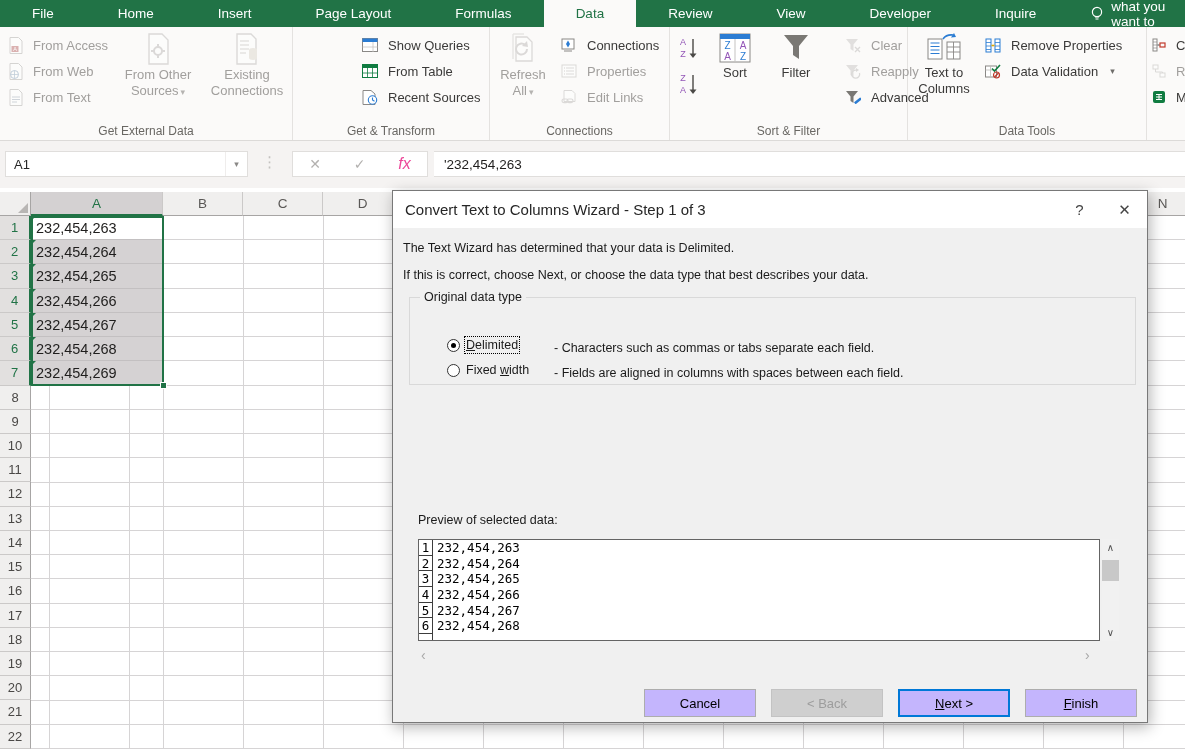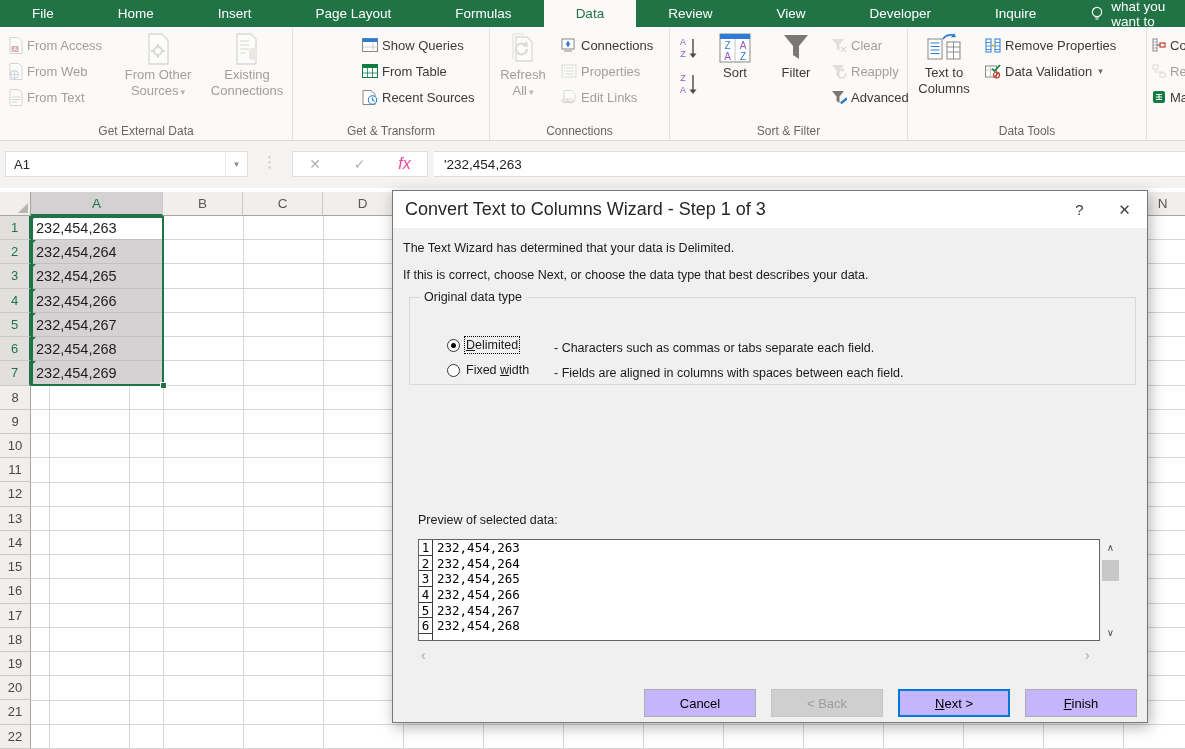--- a/index.html
+++ b/index.html
@@ -13,21 +13,21 @@
   .tabbar{ position:absolute; top:0; left:0; right:0; height:27px; background:#217346;
            display:flex; align-items:stretch; color:#fff; font-size:13.5px; }
   .tab{ padding:0 32px; display:flex; align-items:center; cursor:default; white-space:nowrap; }
   .tab.active{ background:#fbfaf9; color:#217346; }
   .tellme{ display:flex; align-items:center; gap:7px; margin-left:22px; }
   
   .ribbon{ position:absolute; top:27px; left:0; right:0; height:114px; background:#fbfaf9;
            border-bottom:1px solid #dcdad8; display:flex; font-size:13px; color:#3b3a39; }
   .rgroup{ position:relative; height:100%; border-right:1px solid #e4e2e0; flex:none; }
   .glabel{ position:absolute; bottom:2px; left:0; right:0; text-align:center; font-size:12px; color:#696763; white-space:nowrap; }
-  .sbtn{ display:flex; align-items:center; gap:4px; height:26px; padding:0 3px; white-space:nowrap; }
+  .sbtn{ display:flex; align-items:center; gap:10px; height:26px; padding:0 3px; white-space:nowrap; }
   .sbtn .ic{ flex:none; display:inline-flex; }
   .lbtn{ position:absolute; text-align:center; line-height:16px; }
   .lbtn .ic{ display:block; margin:0 auto 2px auto; }
   .dis{ color:#a19f9d; }
   .dim svg{ opacity:.45; }
   .caret{ font-size:9px; color:#6e6c6a; margin-left:2px; }
   .dis .caret{ color:#b5b3b1; }
   
   .fbar{ position:absolute; top:141px; left:0; right:0; height:47px; background:#f5f3f2; }
   .namebox{ position:absolute; left:5px; top:10px; width:243px; height:26px; background:#fff;
@@ -71,21 +71,21 @@
   .selbox{ position:absolute; left:0; top:0; width:133px; height:170px;
            border:2px solid #217346; pointer-events:none; }
   .fillhandle{ position:absolute; left:129px; top:166px; width:7px; height:7px;
                background:#217346; border:1px solid #fff; }
   
   .dialog{ position:absolute; left:392px; top:190px; width:756px; height:533px;
            background:#f0f0f0; border:1px solid #787878; box-shadow:2px 4px 14px rgba(0,0,0,.3);
            font-size:12.5px; color:#1a1a1a; z-index:50; }
   .dtitle{ position:absolute; top:0; left:0; right:0; height:37px; background:#fff;
            display:flex; align-items:center; }
-  .dtitle .ttext{ padding-left:12px; font-size:18px; color:#262626; flex:1; }
+  .dtitle .ttext{ padding-left:12px; font-size:15px; color:#262626; flex:1; }
   .dctl{ width:45px; height:100%; display:flex; align-items:center; justify-content:center;
          font-size:15px; color:#444; }
   .dline{ position:absolute; left:10px; white-space:nowrap; }
   .gbox{ position:absolute; left:16px; top:106px; width:727px; height:88px;
          border:1px solid #d9d9d9; }
   .gboxlabel{ position:absolute; left:10px; top:-8px; background:#f0f0f0; padding:0 4px; }
   .radiorow{ position:absolute; display:flex; align-items:center; }
   .radio{ width:13px; height:13px; border:1px solid #333; border-radius:50%; background:#fff;
           position:relative; flex:none; }
   .radio.on::after{ content:""; position:absolute; left:3px; top:3px; width:5px; height:5px;
@@ -317,21 +317,21 @@
         <span>Sort</span>
       </div>
       <div class="lbtn" style="left:100px;top:6px;width:52px">
         <span class="ic" style="width:30px">
           <svg width="30" height="30" viewBox="0 0 30 30">
               <polygon points="3,2 27,2 18,13 18,26 12,22 12,13" fill="#7a7874"></polygon>
             </svg>
         </span>
         <span>Filter</span>
       </div>
-      <div style="position:absolute;left:158px;top:5px;">
+      <div style="position:absolute;left:172px;top:5px;">
         <div class="sbtn dis dim">
           <span class="ic">
             <svg width="16" height="15" viewBox="0 0 16 15">
                 <polygon points="1,1 13,1 8.5,6.5 8.5,13 5.5,11 5.5,6.5" fill="#c2c0be"></polygon>
                 <path d="M10 9l5 5M15 9l-5 5" stroke="#b5b3b1" stroke-width="1.4"></path>
               </svg>
           </span>
           <span>Clear</span>
         </div>
         <div class="sbtn dis dim">

